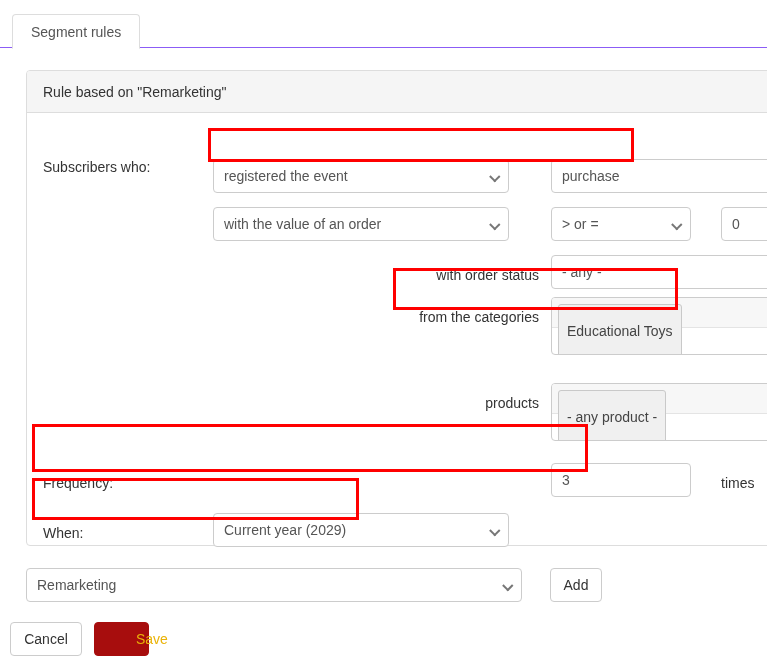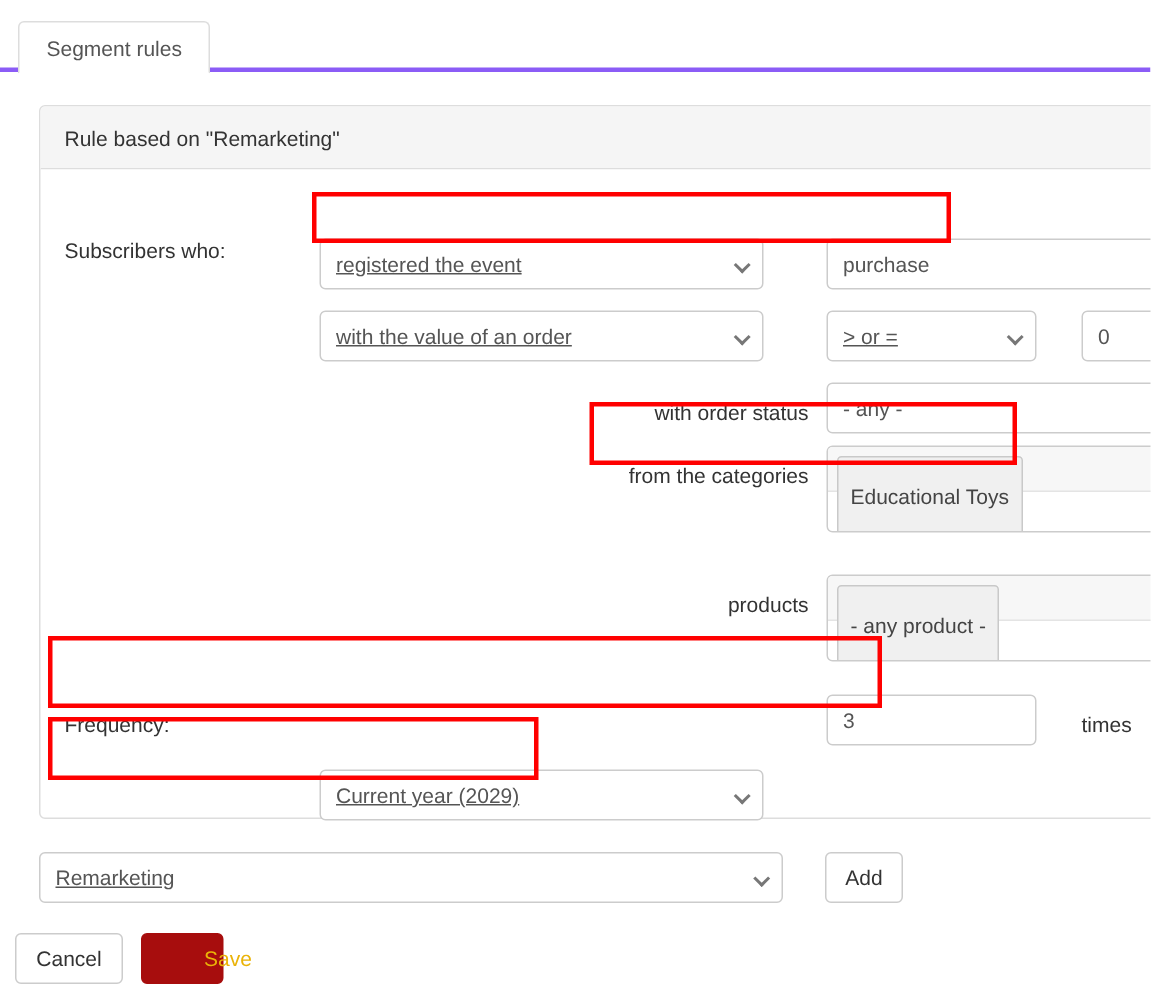--- a/index.html
+++ b/index.html
@@ -12,21 +12,21 @@
     font-size: 14px;
     color: #333333;
   }
 
   .page { position: relative; width: 767px; height: 660px; overflow: hidden; }
 
   
   .tabstrip {
     position: absolute; left: 0; top: 14px;
     width: 767px; height: 34px;
-    border-bottom: 3px solid #8b5cf6;
+    border-bottom: 1px solid #8b5cf6;
   }
   .tab {
     position: absolute; left: 12px; top: 0;
     height: 35px;
     padding: 0 18px;
     line-height: 34px;
     background: #ffffff;
     border: 1px solid #dddddd;
     border-bottom: 1px solid #ffffff;
     border-radius: 4px 4px 0 0;
@@ -71,21 +71,21 @@
     border: 1px solid #cccccc;
     border-radius: 4px;
     background: #ffffff;
     font-size: 14px;
     color: #555555;
     line-height: 32px;
     padding: 0 10px;
     white-space: nowrap;
     overflow: hidden;
   }
-  .ctl.sel { padding-right: 42px; text-decoration: underline; }
+  .ctl.sel { padding-right: 42px; }
   .caret {
     position: absolute; right: 9px; top: 50%;
     margin-top: -3px;
     width: 9px; height: 6px;
     pointer-events: none;
   }
   .caret::before {
     content: "";
     position: absolute; left: 0; top: 0;
     width: 6px; height: 6px;
@@ -218,20 +218,21 @@
 
       <div class="lbl" style="left:16px; top:360px; width:170px;">Frequency:</div>
 
 
       <div class="ctl" style="left:524px; top:350px; width:140px;">
         <span>3</span>
       </div>
 
       <div class="lbl" style="left:694px; top:360px; width:70px;">times</div>
 
+      <div class="lbl" style="left:16px; top:410px; width:170px;">When:</div>
 
       <div class="ctl sel" style="left:186px; top:400px; width:296px;">
         <span>Current year (2029)</span>
         <span class="caret"></span>
       </div>
 
     </div>
   </div>
 
   <div class="ctl sel" style="left:26px; top:568px; width:496px;">

